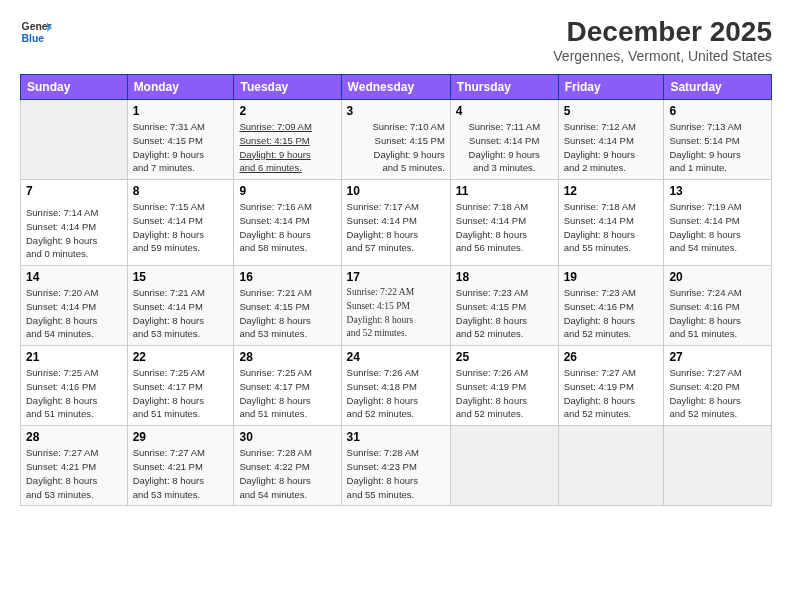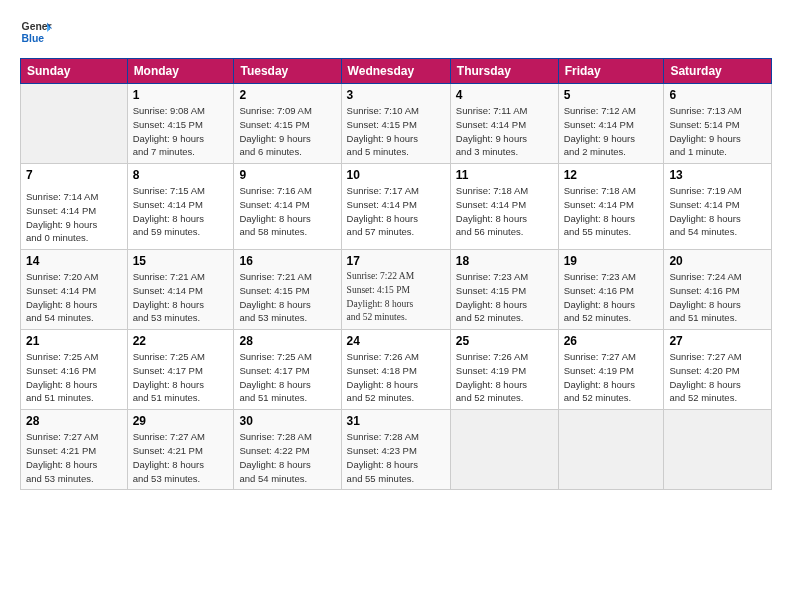--- a/index.html
+++ b/index.html
@@ -42,21 +42,21 @@
     .subtitle {
       font-size: 14px;
       color: #555;
     }
     .calendar {
       width: 100%;
       border-collapse: collapse;
       font-size: 10.5px;
     }
     .calendar thead th {
-      background-color: #be185d;
+      background-color: #8b5cf6;
       color: #fff;
       padding: 5px 6px;
       text-align: left;
       font-size: 12px;
       font-weight: bold;
       border: 1px solid #1040a0;
     }
     .calendar tbody td {
       border: 1px solid #ccc;
       vertical-align: top;
@@ -93,62 +93,64 @@
   <div class="header">
     <div class="logo">
       <svg class="logo-icon" viewBox="0 0 40 40">
         <text x="2" y="18" font-size="13" font-weight="bold" fill="#333" font-family="Arial">General</text>
         <text x="2" y="32" font-size="13" font-weight="bold" fill="#1565c0" font-family="Arial">Blue</text>
         <polygon points="34,8 40,16 34,14" fill="#1565c0"></polygon>
         <polygon points="34,10 38,16 34,20" fill="#42a5f5"></polygon>
       </svg>
     </div>
     <div class="title-section">
+      <div class="main-title">December 2025</div>
+      <div class="subtitle">Vergennes, Vermont, United States</div>
     </div>
   </div>
 
   <table class="calendar">
     <thead>
       <tr>
         <th>Sunday</th>
         <th>Monday</th>
         <th>Tuesday</th>
         <th>Wednesday</th>
         <th>Thursday</th>
         <th>Friday</th>
         <th>Saturday</th>
       </tr>
     </thead>
     <tbody id="calendar-body">
     <tr>
           <td class="empty-cell"></td>
           <td>
             <span class="day-number">1</span>
-            <div class="day-info" style="white-space: pre-line;">Sunrise: 9:08 AM
+            <div class="day-info" style="white-space: pre-line;">Sunrise: 7:31 AM
 Sunset: 4:15 PM
 Daylight: 9 hours
 and 7 minutes.</div>
           </td>
           <td>
             <span class="day-number">2</span>
-            <div class="day-info" style="white-space: pre-line;">Sunrise: 7:09 AM
+            <div class="day-info" style="white-space: pre-line; text-decoration: underline;">Sunrise: 7:09 AM
 Sunset: 4:15 PM
 Daylight: 9 hours
 and 6 minutes.</div>
           </td>
           <td>
             <span class="day-number">3</span>
-            <div class="day-info" style="white-space: pre-line;">Sunrise: 7:10 AM
+            <div class="day-info" style="white-space: pre-line; text-align: right;">Sunrise: 7:10 AM
 Sunset: 4:15 PM
 Daylight: 9 hours
 and 5 minutes.</div>
           </td>
           <td>
             <span class="day-number">4</span>
-            <div class="day-info" style="white-space: pre-line;">Sunrise: 7:11 AM
+            <div class="day-info" style="white-space: pre-line; text-align: center;">Sunrise: 7:11 AM
 Sunset: 4:14 PM
 Daylight: 9 hours
 and 3 minutes.</div>
           </td>
           <td>
             <span class="day-number">5</span>
             <div class="day-info" style="white-space: pre-line;">Sunrise: 7:12 AM
 Sunset: 4:14 PM
 Daylight: 9 hours
 and 2 minutes.</div>

